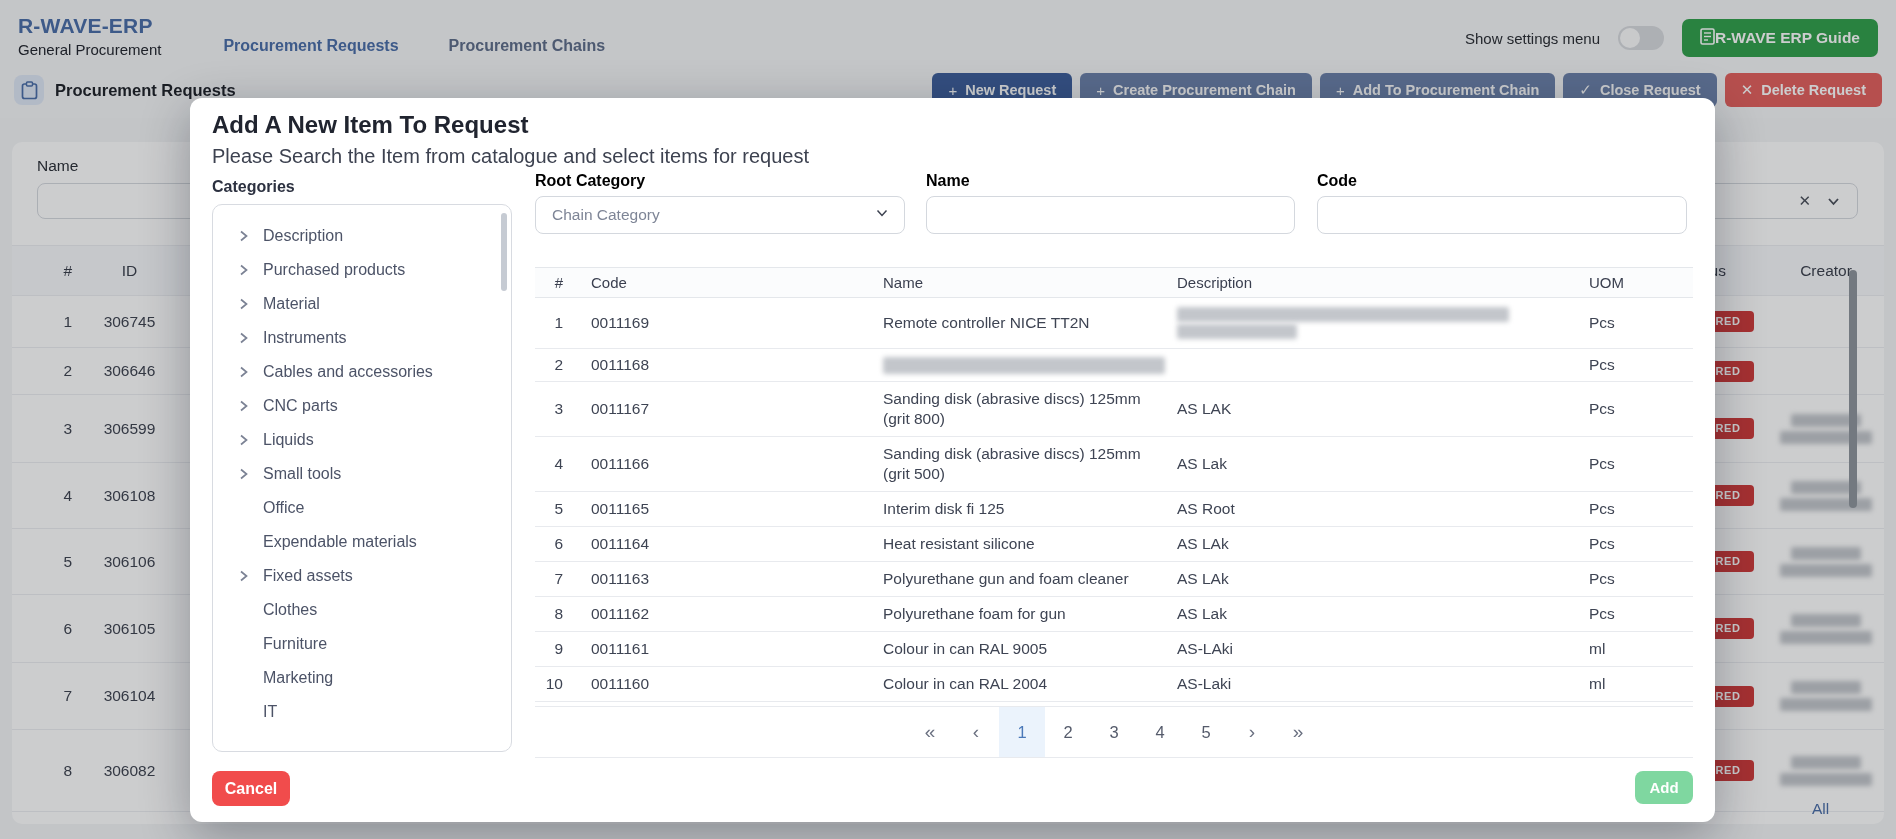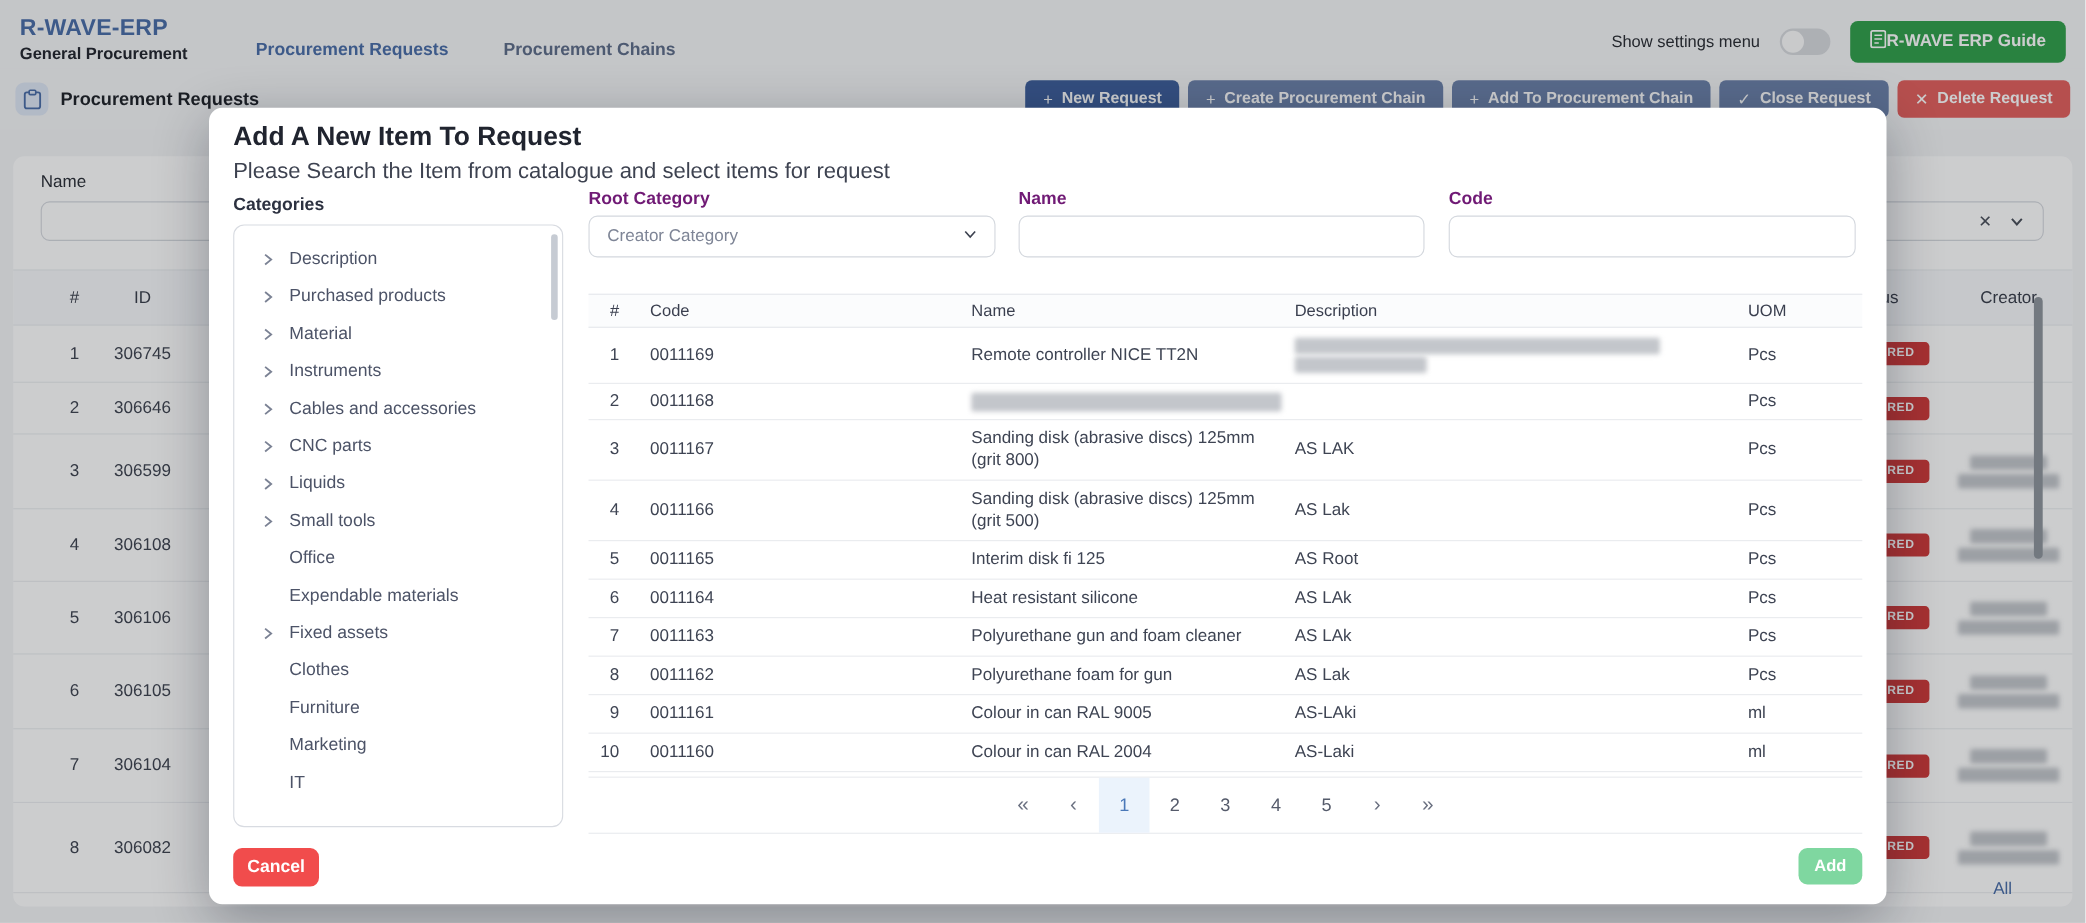--- a/index.html
+++ b/index.html
@@ -7,21 +7,21 @@
   body {
     position:relative; overflow:hidden;
     background:#f4f5f7;
     font-family:"Liberation Sans","DejaVu Sans",sans-serif;
     color:#2b2f3a;
   }
   
   .app-header { position:absolute; top:0; left:0; right:0; height:62px; background:#f5f6f8; display:flex; align-items:center; }
   .logo-block { margin:10px 0 0 18px; }
   .logo-title { font-size:21px; font-weight:bold; color:#4a6da8; letter-spacing:.2px; }
-  .logo-sub { font-size:15px; font-weight:bold; color:#23262e; margin-top:3px; }
+  .logo-sub { font-size:15px; font-weight:normal; color:#23262e; margin-top:3px; }
   .main-nav { display:flex; gap:50px; margin:30px 0 0 62px; }
   .nav-item { font-size:16px; font-weight:bold; color:#5f6d8a; cursor:pointer; }
   .nav-item.active { color:#4a6da8; }
   .header-right { margin-left:auto; display:flex; align-items:center; gap:18px; padding:14px 18px 0 0; }
   .settings-label { font-size:15px; color:#2a2d33; }
   .toggle { width:46px; height:24px; border-radius:12px; background:#d8dade; position:relative; cursor:pointer; }
   .toggle .knob { position:absolute; left:2px; top:2px; width:20px; height:20px; border-radius:50%; background:#fbfbfc; }
   .guide-btn { height:38px; display:inline-flex; align-items:center; padding:0 18px; border:none; border-radius:7px; background:#31a04b; color:#fff; font-size:15.5px; font-weight:bold; cursor:pointer; }
   
   .toolbar { position:absolute; top:62px; left:0; right:0; height:56px; background:#f5f6f8; display:flex; align-items:center; padding:0 14px; }
@@ -64,21 +64,21 @@
   .modal { position:absolute; left:190px; top:98px; width:1525px; height:724px; background:#fff; border-radius:12px; box-shadow:0 14px 50px rgba(10,15,30,.32); z-index:60; }
   .m-title { position:absolute; left:22px; top:13px; font-size:24px; font-weight:bold; color:#20242f;text-align:right; }
   .m-sub { position:absolute; left:22px; top:47px; font-size:20px; color:#3d4250; }
   .m-cats-label { position:absolute; left:22px; top:80px; font-size:16px; font-weight:bold; color:#2c3140; }
   .m-tree { position:absolute; left:22px; top:106px; width:300px; height:548px; border:1px solid #d8dbe1; border-radius:10px; padding-top:14px; overflow:hidden; }
   .tree-item { height:34px; display:flex; align-items:center; gap:13px; padding-left:24px; font-size:16px; color:#4c5367; cursor:pointer; }
   .tree-item .tchev { display:flex; width:13px; }
   .tree-item.leaf .tchev { visibility:hidden; }
   .tree-scroll { position:absolute; right:4px; top:8px; width:6px; height:78px; border-radius:3px; background:#c6cbd3; }
   .m-right { position:absolute; left:345px; top:74px; width:1158px; }
-  .f-label { position:absolute; top:0; font-size:16px; font-weight:bold; color:#701a75; }
+  .f-label { position:absolute; top:0; font-size:16px; font-weight:bold; color:#000000; }
   .f-box { position:absolute; top:24px; width:370px; height:38px; border:1px solid #d4d8de; border-radius:8px; background:#fff; }
   .f-select { display:flex; align-items:center; justify-content:space-between; padding:0 14px 0 16px; font-size:15.5px; color:#7e8596; cursor:pointer; }
   .items-table { position:absolute; left:0; top:95px; width:1158px; }
   .it-head, .it-row { display:grid; grid-template-columns:48px 292px 294px 412px 112px; }
   .it-head { height:31px; align-items:center; border-top:1px solid #e4e7eb; border-bottom:1px solid #e4e7eb; background:#fbfcfd; font-size:15px; color:#3a3f4f; }
   .it-row { border-bottom:1px solid #e8eaee; font-size:15.5px; color:#3e4453; align-items:center; padding:7px 0; min-height:33px; cursor:pointer; }
   .t-num { text-align:right; padding-right:20px; }
   .t-code { padding-left:8px; }
   .t-name { padding-left:8px; padding-right:14px; line-height:20px; }
   .t-desc { padding-left:8px; }
@@ -394,21 +394,21 @@
             <polyline points="4,2.5 9.5,7 4,11.5" stroke="#7b8294" stroke-width="1.7" fill="none"></polyline>
           </svg>
     </span>
     <span>IT</span>
   </div>
     </div>
 
   <div class="m-right">
     <div class="f-label" style="left:0;">Root Category</div>
     <div class="f-box f-select" style="left:0;">
-      <span>Creator Category</span>
+      <span>Chain Category</span>
       <span>
         <svg width="16" height="16" viewBox="0 0 16 16" fill="none">
             <polyline points="3.5,5.5 8,10.5 12.5,5.5" stroke="#3d4250" stroke-width="1.5" fill="none"></polyline>
           </svg>
       </span>
     </div>
     <div class="f-label" style="left:391px;">Name</div>
     <div class="f-box" style="left:391px; width:369px;"></div>
     <div class="f-label" style="left:782px;">Code</div>
     <div class="f-box" style="left:782px; width:370px;"></div>

